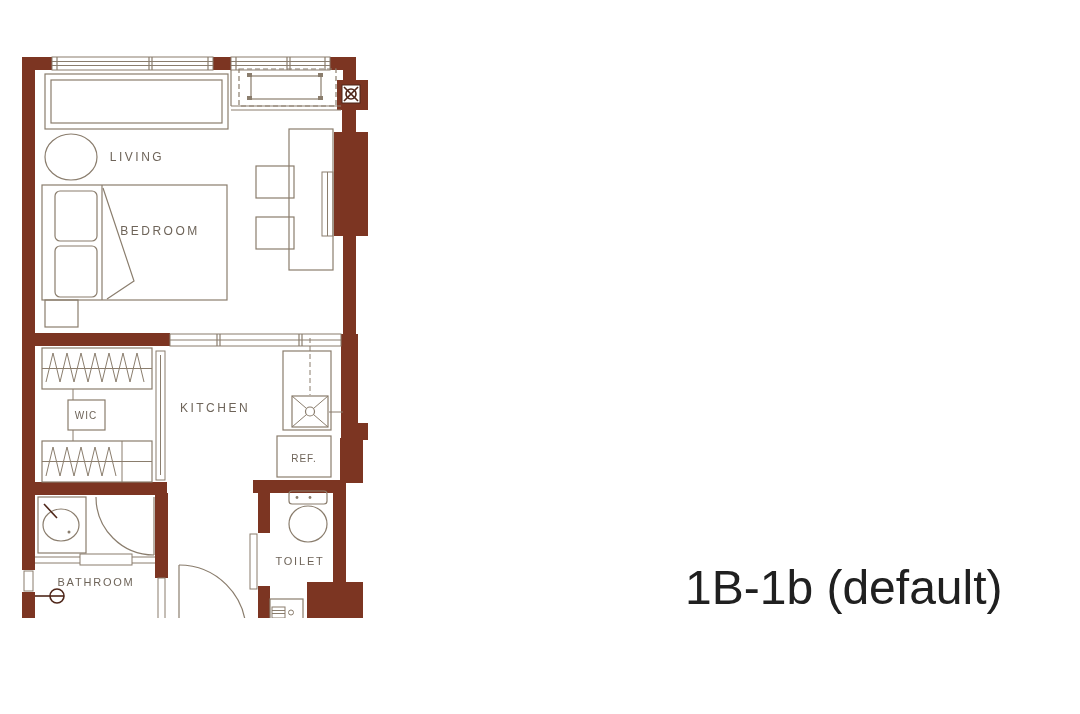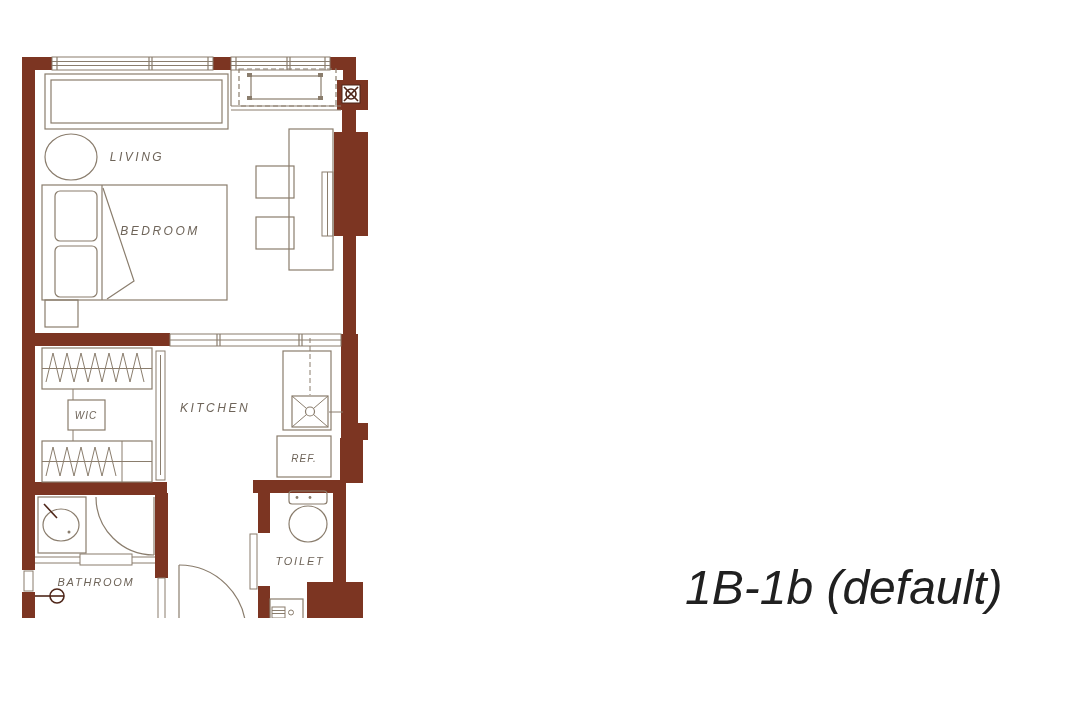--- a/index.html
+++ b/index.html
@@ -1,17 +1,17 @@
 <!DOCTYPE html>
 <html style="--wall: #7c3522; --furniture-line: #8a7d6d; --label-text: #6e6459; --title-text: #202020; --background: #ffffff;"><head>
 <meta charset="utf-8">
 <style>
   html,body{margin:0;padding:0;background:#fff;}
   .canvas{position:relative;width:1080px;height:618px;background:var(--background,#ffffff);overflow:hidden;
-          font-family:"Liberation Sans",sans-serif;font-style:italic;}
+          font-family:"Liberation Sans",sans-serif;}
   svg{position:absolute;left:0;top:0;}
   .wall{fill:var(--wall,#7c3522);stroke:none;}
   .ln{stroke:var(--furniture-line,#8a7d6d);fill:none;stroke-width:1.2;}
   .lnw{stroke:var(--furniture-line,#8a7d6d);fill:#ffffff;stroke-width:1.2;}
   .thin{stroke-width:1;}
   .dash{stroke-dasharray:5 3;}
   .dark{stroke:#4f2619;fill:none;stroke-width:1.6;}
   .room-label{fill:var(--label-text,#6e6459);font-family:"Liberation Sans",sans-serif;font-size:12px;
               letter-spacing:2.5px;text-anchor:middle;}
   .small-label{font-size:10px;letter-spacing:1px;}

